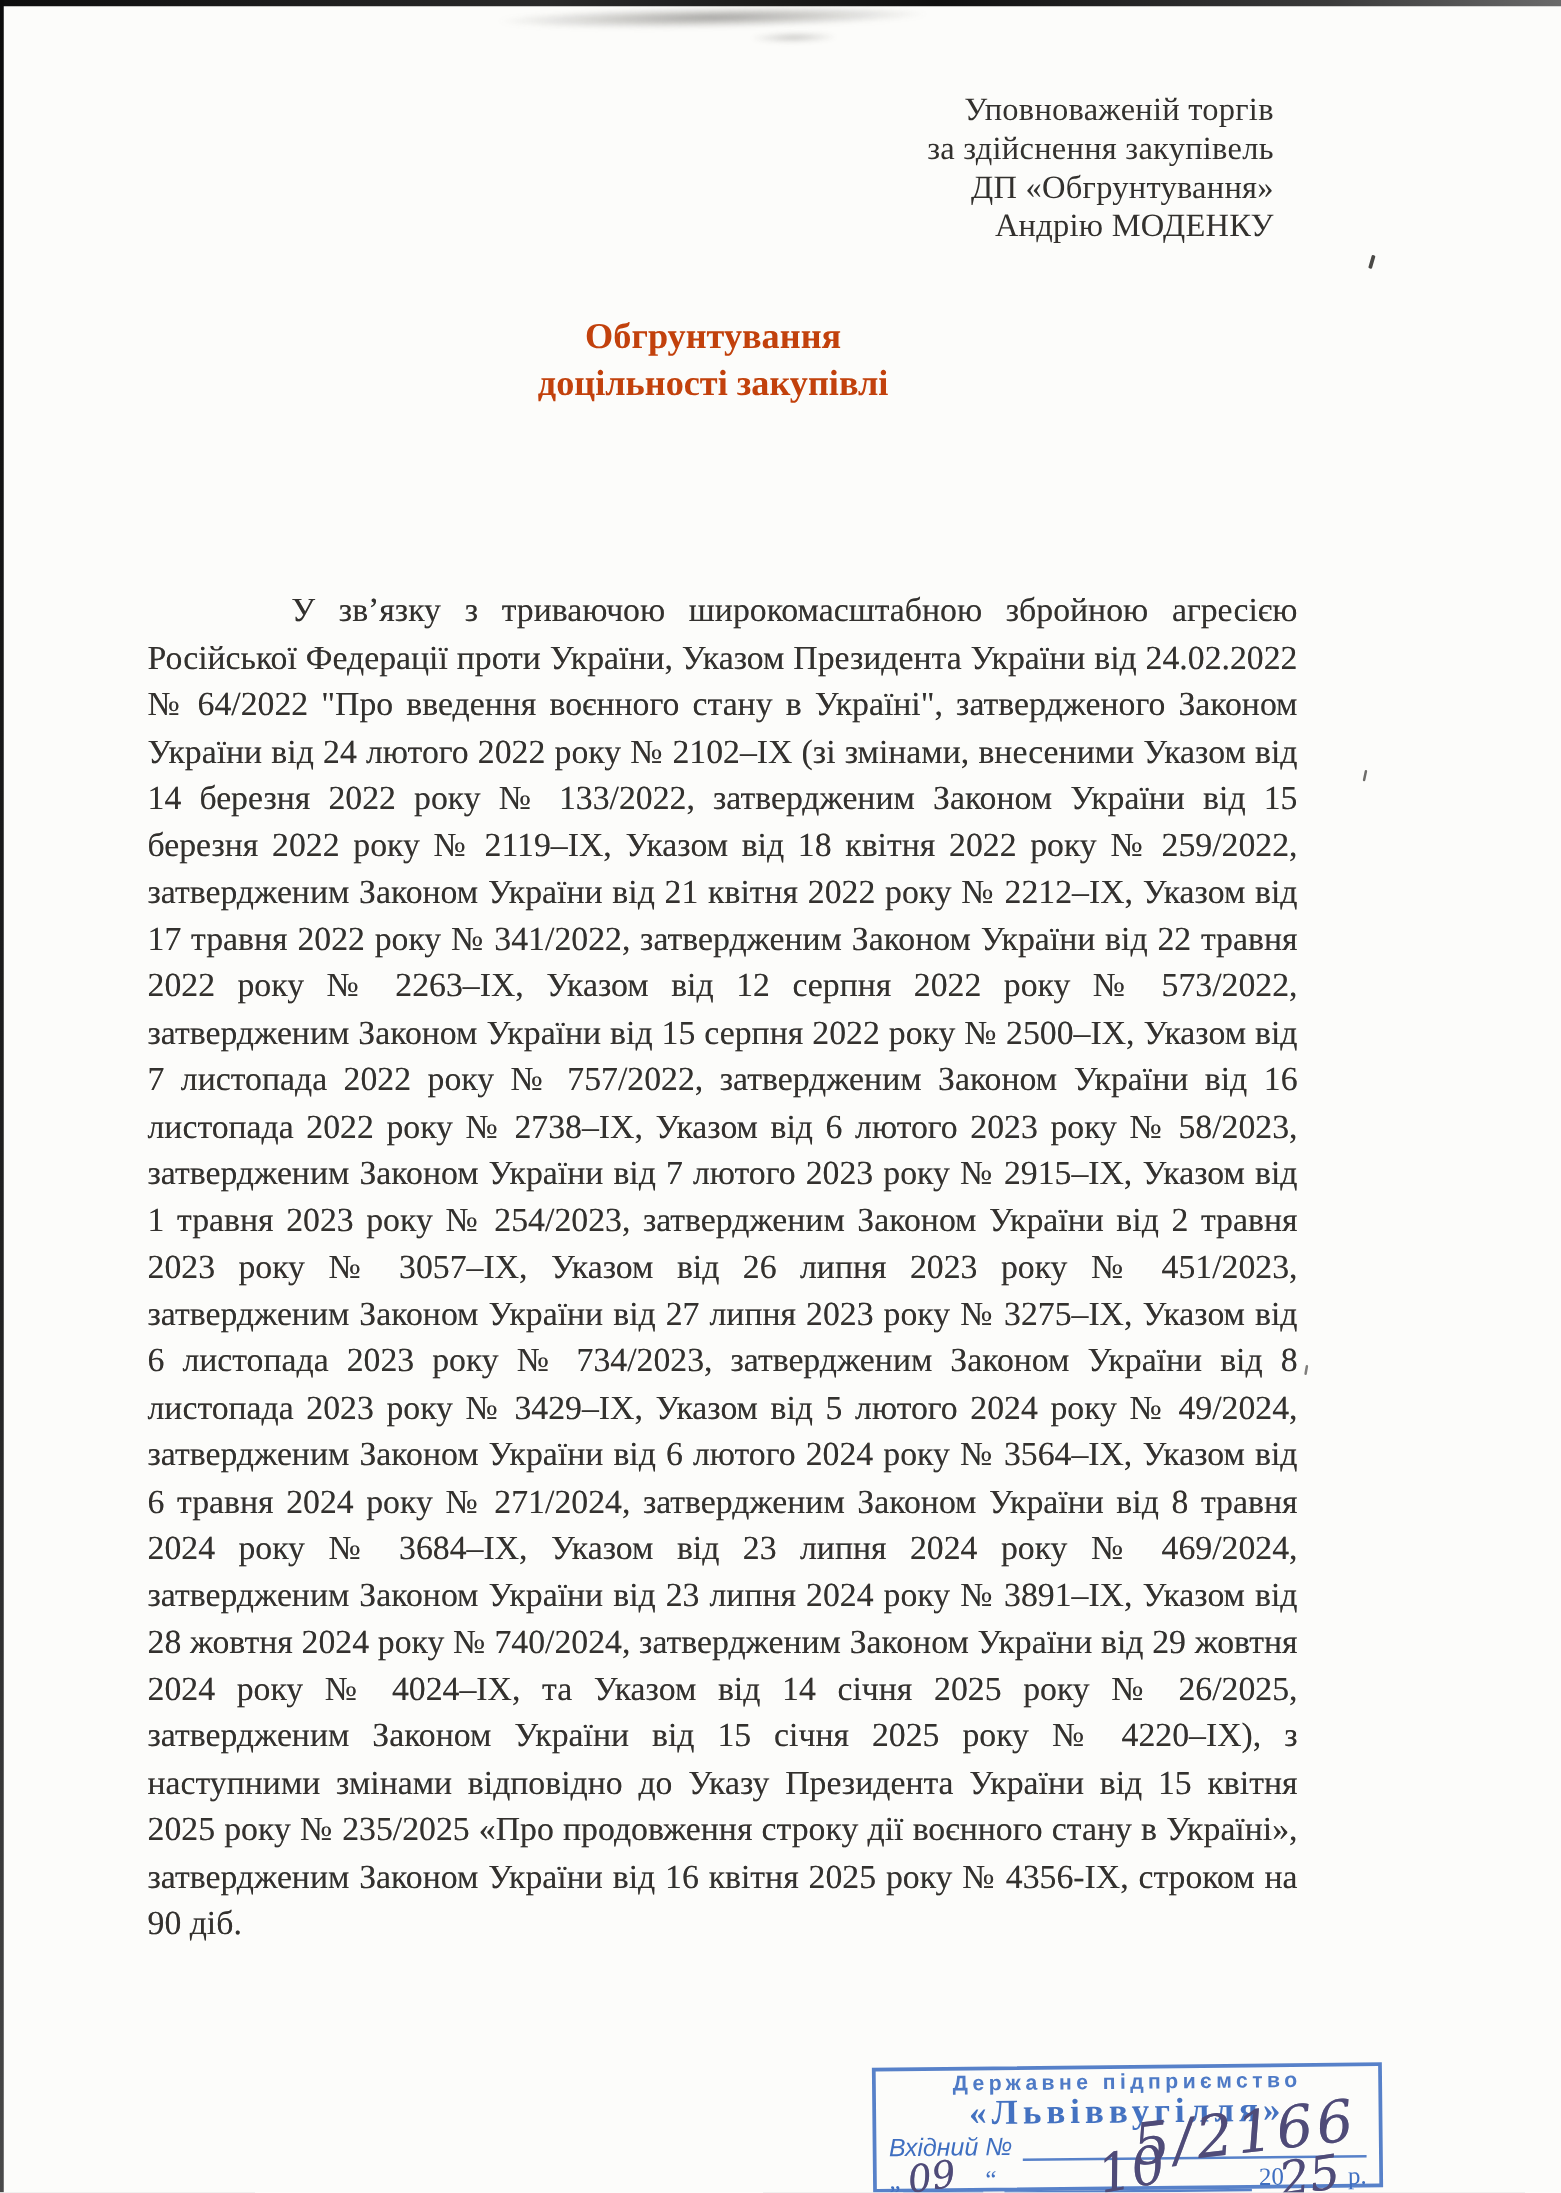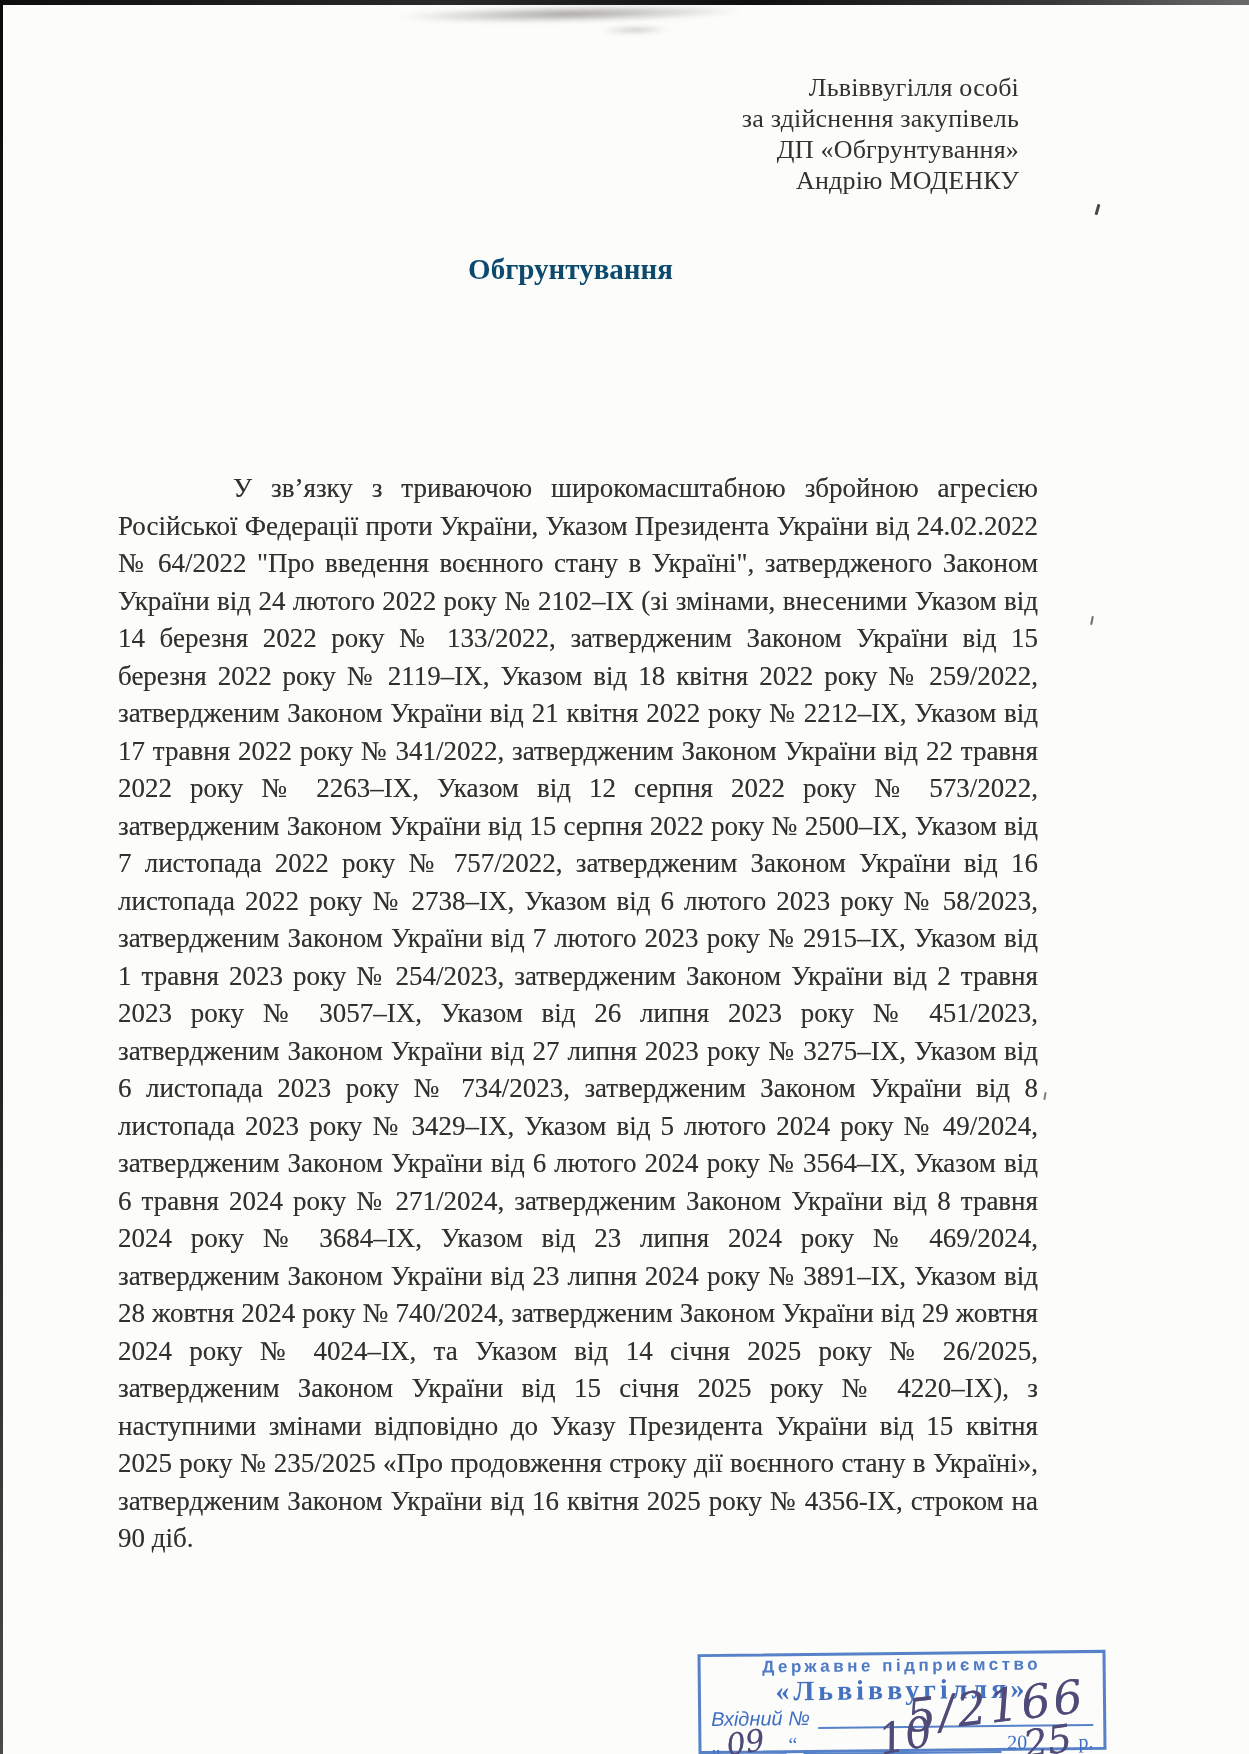--- a/index.html
+++ b/index.html
@@ -40,21 +40,21 @@
   .addressee {
     position: absolute; top: 72px; right: 230px;
     text-align: right; font-size: 26px; line-height: 31px;
     letter-spacing: .2px;
   }
 
   
   .doc-title {
     position: absolute; top: 250px; left: 118px; width: 905px;
     text-align: center; font-weight: bold; font-size: 29px; line-height: 38px;
-    color: #0c4a6e;
+    color: #c2410c;
   }
   .title-line { white-space: pre-wrap; }
 
   
   .body-text {
     position: absolute; top: 470px; left: 118px; width: 920px;
     font-size: 27px; line-height: 37.5px; text-align: justify;
     z-index: 2;
     text-shadow: 0 0 .4px rgba(40,40,40,.5);
   }
@@ -114,28 +114,29 @@
 
   <div class="edge-top"></div>
   <div class="edge-left"></div>
   <div class="smudge"></div>
   <div class="smudge small"></div>
   <div class="speck speck1"></div>
   <div class="speck speck2"></div>
   <div class="speck speck3"></div>
 
   <div class="addressee">
-    <div>Львіввугілля особі</div>
+    <div>Уповноваженій торгів</div>
     <div>за здійснення закупівель</div>
     <div>ДП «Обгрунтування»</div>
     <div>Андрію МОДЕНКУ</div>
   </div>
 
   <div class="doc-title">
     <div class="title-line">Обгрунтування</div>
+    <div class="title-line">доцільності закупівлі</div>
   </div>
 
   <div class="body-text">
     <p>У зв’язку з триваючою широкомасштабною збройною агресією Російської Федерації проти України, Указом Президента України від 24.02.2022 № 64/2022 "Про введення воєнного стану в Україні", затвердженого Законом України від 24 лютого 2022 року № 2102–ІХ (зі змінами, внесеними Указом від 14 березня 2022 року № 133/2022, затвердженим Законом України від 15 березня 2022 року № 2119–ІХ, Указом від 18 квітня 2022 року № 259/2022, затвердженим Законом України від 21 квітня 2022 року № 2212–ІХ, Указом від 17 травня 2022 року № 341/2022, затвердженим Законом України від 22 травня 2022 року № 2263–ІХ, Указом від 12 серпня 2022 року № 573/2022, затвердженим Законом України від 15 серпня 2022 року № 2500–ІХ, Указом від 7 листопада 2022 року № 757/2022, затвердженим Законом України від 16 листопада 2022 року № 2738–ІХ, Указом від 6 лютого 2023 року № 58/2023, затвердженим Законом України від 7 лютого 2023 року № 2915–ІХ, Указом від 1 травня 2023 року № 254/2023, затвердженим Законом України від 2 травня 2023 року № 3057–ІХ, Указом від 26 липня 2023 року № 451/2023, затвердженим Законом України від 27 липня 2023 року № 3275–ІХ, Указом від 6 листопада 2023 року № 734/2023, затвердженим Законом України від 8 листопада 2023 року № 3429–ІХ, Указом від 5 лютого 2024 року № 49/2024, затвердженим Законом України від 6 лютого 2024 року № 3564–ІХ, Указом від 6 травня 2024 року № 271/2024, затвердженим Законом України від 8 травня 2024 року № 3684–ІХ, Указом від 23 липня 2024 року № 469/2024, затвердженим Законом України від 23 липня 2024 року № 3891–ІХ, Указом від 28 жовтня 2024 року № 740/2024, затвердженим Законом України від 29 жовтня 2024 року № 4024–ІХ, та Указом від 14 січня 2025 року № 26/2025, затвердженим Законом України від 15 січня 2025 року № 4220–ІХ), з наступними змінами відповідно до Указу Президента України від 15 квітня 2025 року № 235/2025 «Про продовження строку дії воєнного стану в Україні», затвердженим Законом України від 16 квітня 2025 року № 4356-ІХ, строком на 90 діб.</p>
   </div>
 
   <div class="stamp">
     <div class="stamp-org1">Державне підприємство</div>
     <div class="stamp-org2">«Львіввугілля»</div>
     <div class="stamp-row">

